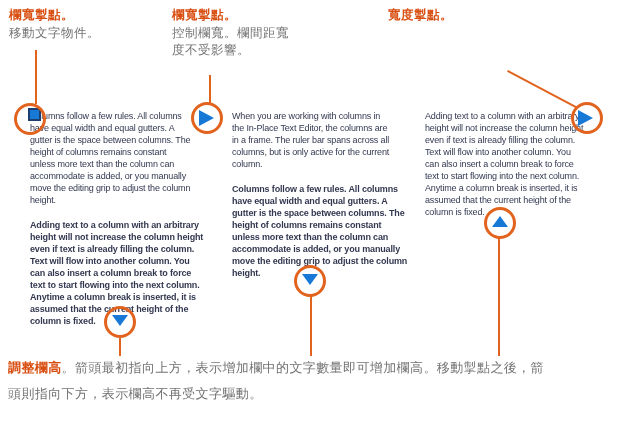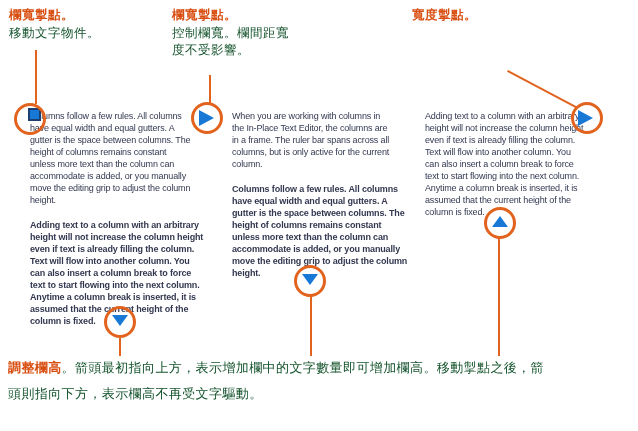--- a/index.html
+++ b/index.html
@@ -4,21 +4,21 @@
 <style>
   * { margin:0; padding:0; box-sizing:border-box; }
   html,body { background:#ffffff; }
   .canvas {
     position:relative; width:638px; height:431px; background:#ffffff;
     overflow:hidden; font-family:"Liberation Sans", sans-serif;
   }
   
   .ann { position:absolute; font-size:12.5px; line-height:17.5px; letter-spacing:0.5px; }
   .ann-title { color:#d94f12; font-weight:bold; }
-  .ann-body  { color:#14532d; white-space:pre-line; }
+  .ann-body  { color:#737373; white-space:pre-line; }
   .ann-bottom { position:absolute; left:8px; top:355px; width:628px;
     font-size:13px; line-height:26px; letter-spacing:0.4px; }
   .ann-bottom .ann-title { display:inline; }
   .ann-bottom .ann-body  { display:inline; white-space:pre-line; }
   
   .col { position:absolute; color:#333850; font-size:9px; line-height:12px;
          letter-spacing:-0.15px; z-index:1; }
   .para { white-space:pre; }
   .para.gap { margin-top:13px;font-weight:bold; }
   
@@ -91,21 +91,21 @@
 
   <div class="ann" style="left:9px; top:7px;">
     <div class="ann-title">欄寬掣點。</div>
     <div class="ann-body">移動文字物件。</div>
   </div>
   <div class="ann" style="left:172px; top:7px;">
     <div class="ann-title">欄寬掣點。</div>
     <div class="ann-body">控制欄寬。欄間距寬
 度不受影響。</div>
   </div>
-  <div class="ann" style="left:412px; top:7px;">
+  <div class="ann" style="left:388px; top:7px;">
     <div class="ann-title">寬度掣點。</div>
   </div>
 
   <div class="ann-bottom"><span class="ann-title">調整欄高</span><span class="ann-body">。箭頭最初指向上方，表示增加欄中的文字數量即可增加欄高。移動掣點之後，箭
 頭則指向下方，表示欄高不再受文字驅動。</span></div>
 
   <div class="leader" style="left:35px; top:50px; height:54px;"></div>
   <div class="leader" style="left:209px; top:75px; height:28px;"></div>
   <div class="leader diag" style="left:508px; top:70px; width:78px; transform:rotate(27.9deg);"></div>
   <div class="leader" style="left:119px; top:338px; height:18px;"></div>

